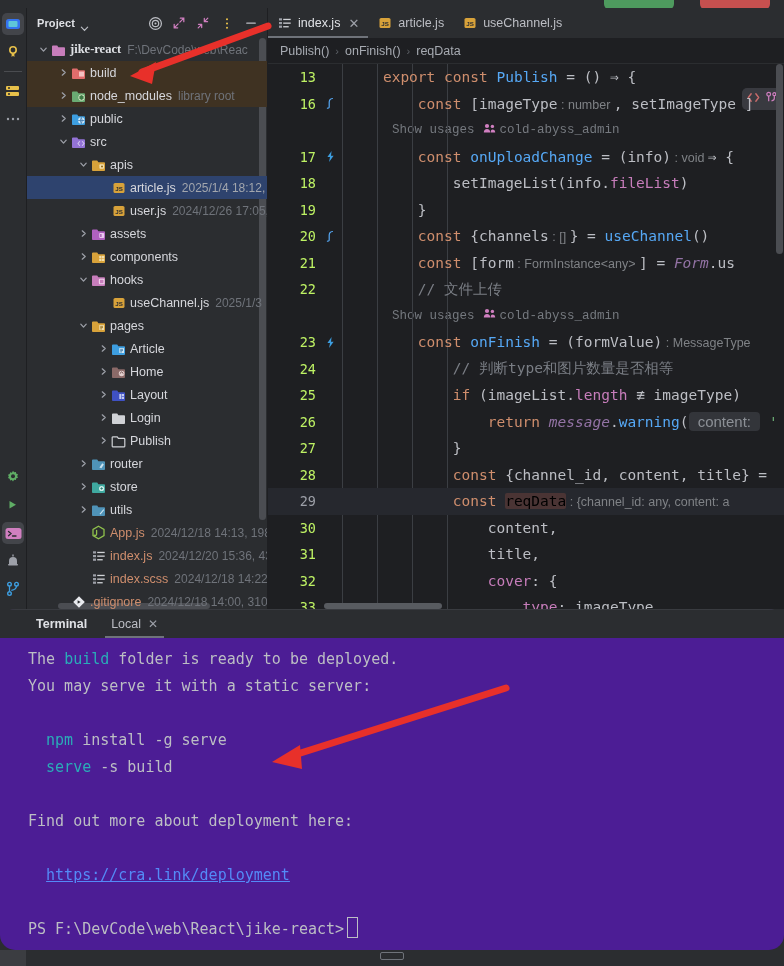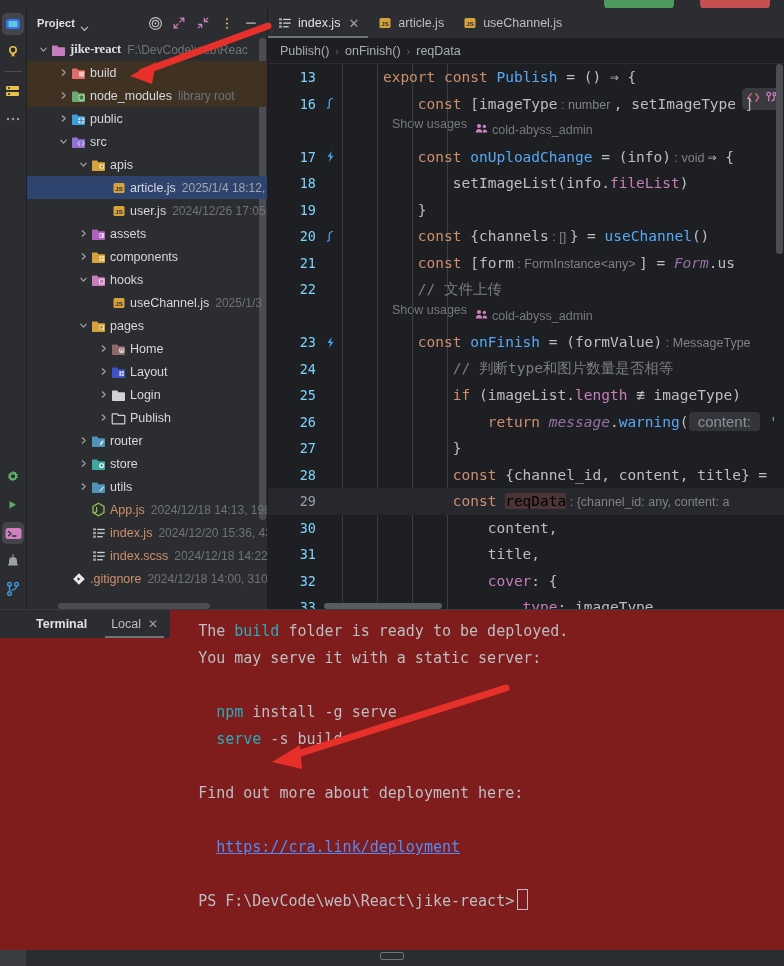--- a/index.html
+++ b/index.html
@@ -190,36 +190,36 @@
     height: 26.5px;
     display: flex; align-items: center;
     white-space: pre;
     position: relative;
   }
   .cline.current { background: #26282e; }
   .gutter {
     width: 48px; flex: 0 0 48px;
     text-align: right;
     padding-right: 6px;
-    color: #7dd3fc;
+    color: #bef264;
     font-size: 13.5px;
     font-family: "DejaVu Sans Mono", monospace;
   }
   .gutter.current { color: #9da0a8; }
   .gicon { width: 16px; flex: 0 0 16px; display:flex; align-items:center; justify-content:center; }
   .ctext { padding-left: 10px; }
   .inlay {
     font-family: "Liberation Sans", sans-serif;
     font-size: 12.5px;
     color: #7f8286;
   }
   .hintline {
-    height: 26.5px; display:flex; 
+    height: 26.5px; display:flex; align-items:center;
     padding-left: 124px;
-    font-family: Liberation Sans, sans-serif;
+    font-family: Liberation Mono, monospace;
     font-size: 12.5px; color: #75797f;
     gap: 8px;
   }
   .hintline .author { color: #75797f; display: flex; align-items: center; gap: 4px;}
 
   
   .k  { color: #cf8e6d; }      
   .fn { color: #56a8f5; }      
   .cls{ color: #9373a5; }      
   .id { color: #bcbec4; }      
@@ -256,23 +256,24 @@
     right: 2px; top: 24px;
     display: flex; align-items: center; gap: 2px;
     background: rgba(62,64,69,.85);
     border-radius: 5px;
     padding: 2px 3px;
   }
 
   
   .terminal {
     height: 340px; flex: 0 0 340px;
-    background: #7f1d1d;
-    display: flex; 
+    background: #4c1d95;
+    display: flex; flex-direction: column;
     border-top: 1px solid #393b40;
+    border-radius: 15px;
   }
   .term-tabs {
     height: 28px; flex: 0 0 28px;
     display: flex; align-items: stretch;
     padding-left: 28px;
     background: #2b2d30;
     font-size: 12.5px;
   }
   .tt {
     display: flex; align-items: center;
@@ -629,20 +630,35 @@
               </svg>
             </span>
             <span class="ticon">
               <svg width="15" height="14" viewBox="0 0 15 14">
                 <path d="M1 3.2 L1 12.2 A.9.9 0 0 0 1.9 13 L13.1 13 A.9.9 0 0 0 14 12.2 L14 5 A.9.9 0 0 0 13.1 4.2 L7.4 4.2 L6.2 2.6 L1.9 2.6 A.9.9 0 0 0 1 3.2 Z" fill="#d8a23a"></path>
                 <rect x="8.3" y="6" width="4.7" height="5" rx=".6" fill="#f3dfae"></rect>
                 <path d="M9.2 7.3 L12 7.3 M9.2 8.6 L12 8.6 M9.2 9.9 L11 9.9" stroke="#8a6a1b" stroke-width=".8"></path>
               </svg>
             </span>
             <span class="tlabel">pages</span>
+          </div>
+          <div class="trow" style="padding-left: 70px;">
+            <span class="tarrow">
+              <svg width="9" height="9" viewBox="0 0 10 10">
+                <path d="M3.6 2 L6.9 5 L3.6 8" fill="none" stroke="#9da0a8" stroke-width="1.4" stroke-linecap="round" stroke-linejoin="round"></path>
+              </svg>
+            </span>
+            <span class="ticon">
+              <svg width="15" height="14" viewBox="0 0 15 14">
+                <path d="M1 3.2 L1 12.2 A.9.9 0 0 0 1.9 13 L13.1 13 A.9.9 0 0 0 14 12.2 L14 5 A.9.9 0 0 0 13.1 4.2 L7.4 4.2 L6.2 2.6 L1.9 2.6 A.9.9 0 0 0 1 3.2 Z" fill="#3d9ee0"></path>
+                <rect x="8.3" y="6" width="4.7" height="5" rx=".6" fill="#cfe8f7"></rect>
+                <path d="M9.2 7.3 L12 7.3 M9.2 8.6 L12 8.6 M9.2 9.9 L11 9.9" stroke="#2e6e9e" stroke-width=".8"></path>
+              </svg>
+            </span>
+            <span class="tlabel">Article</span>
           </div>
           <div class="trow" style="padding-left: 70px;">
             <span class="tarrow">
               <svg width="9" height="9" viewBox="0 0 10 10">
                 <path d="M3.6 2 L6.9 5 L3.6 8" fill="none" stroke="#9da0a8" stroke-width="1.4" stroke-linecap="round" stroke-linejoin="round"></path>
               </svg>
             </span>
             <span class="ticon">
               <svg width="15" height="14" viewBox="0 0 15 14">
                 <path d="M1 3.2 L1 12.2 A.9.9 0 0 0 1.9 13 L13.1 13 A.9.9 0 0 0 14 12.2 L14 5 A.9.9 0 0 0 13.1 4.2 L7.4 4.2 L6.2 2.6 L1.9 2.6 A.9.9 0 0 0 1 3.2 Z" fill="#8b6a68"></path>

